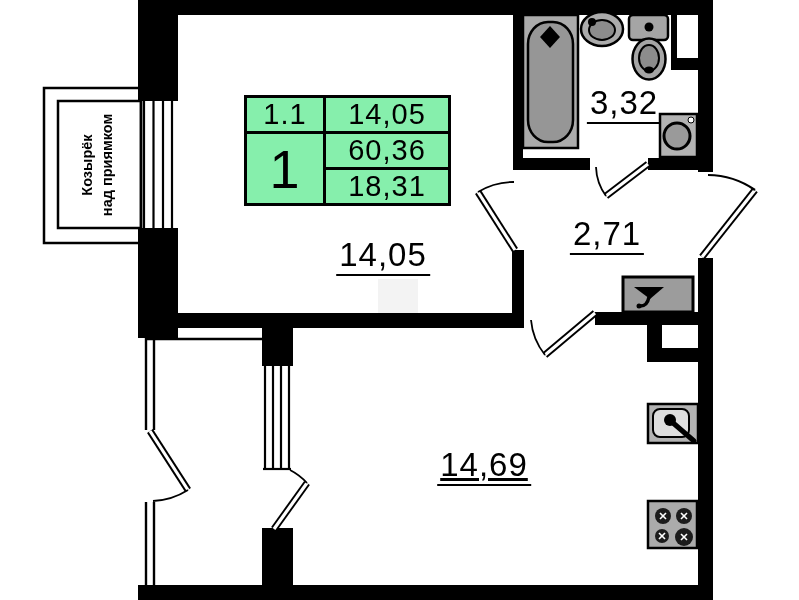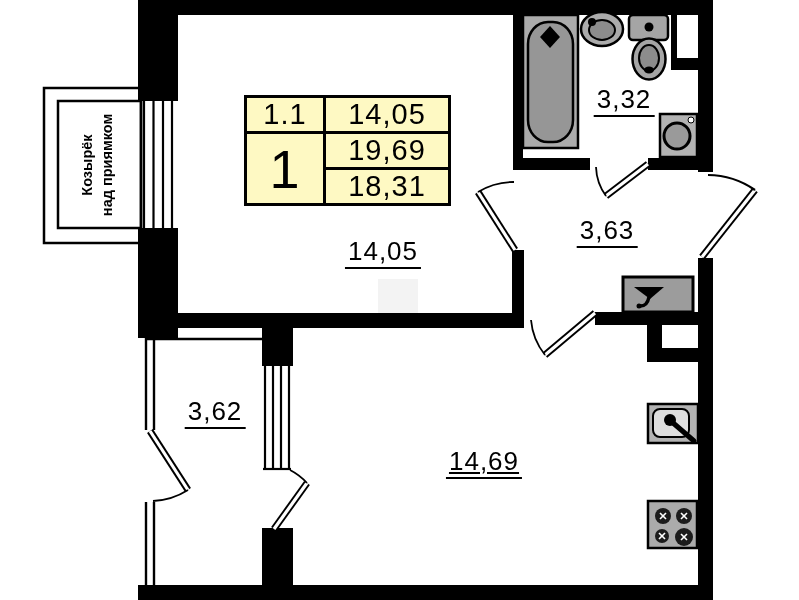--- a/index.html
+++ b/index.html
@@ -1,28 +1,28 @@
 <!DOCTYPE html>
 <html><head>
 <meta charset="utf-8">
 <style>
   html,body{margin:0;padding:0;background:#fff;}
   #plan{position:relative;width:799px;height:600px;background:#fff;overflow:hidden;
         font-family:"Liberation Sans",sans-serif;color:#000;}
   #plan svg{position:absolute;left:0;top:0;}
 
   
-  .room-label{position:absolute;transform:translateX(-50%);font-size:26px;line-height:1;
+  .room-label{position:absolute;transform:translateX(-50%);font-size:33px;line-height:1;
               letter-spacing:1px;padding:0 3px 3px 3px;border-bottom:2.5px solid #000;
               white-space:nowrap;}
 
   
   #area-table{position:absolute;left:244px;top:95px;border-collapse:collapse;}
   #area-table td{border:3px solid #000;text-align:center;vertical-align:middle;
-                 font-size:29px;letter-spacing:1px;padding:0;background:#fef9c3;}
+                 font-size:29px;letter-spacing:1px;padding:0;background:#86efac;}
   #area-table .c1{width:76px;}
   #area-table .c2{width:122px;}
   #area-table .r{height:31px;}
   #area-table .unit-cell{font-size:54px;}
 
   
   #canopy-text{position:absolute;left:36px;top:144px;width:126px;height:42px;
                transform:rotate(-90deg);transform-origin:center;
                font-size:14.5px;font-weight:700;line-height:1.35;text-align:center;
                white-space:nowrap;}
@@ -176,32 +176,31 @@
   </svg>
 
   <table id="area-table">
     <tbody>
         <tr>
       <td class="c1 r">1.1</td>
       <td class="c2 r">14,05</td>
     </tr>
     <tr>
       <td class="c1 r unit-cell" rowspan="2">1</td>
-      <td class="c2 r">19,69</td>
+      <td class="c2 r">60,36</td>
     </tr>
     <tr>
       <td class="c2 r">18,31</td>
     </tr>
   </tbody>
     </table>
 
   <div class="room-label" style="left:383px;top:238px;">14,05</div>
   <div class="room-label" style="left:624px;top:86px;">3,32</div>
-  <div class="room-label" style="left:607px;top:217px;">3,63</div>
-  <div class="room-label" style="left:215px;top:398px;">3,62</div>
+  <div class="room-label" style="left:607px;top:217px;">2,71</div>
   <div class="room-label" style="left:484px;top:448px;text-decoration:underline;">14,69</div>
 
   <div id="canopy-text">
     <div>Козырёк</div>
     <div>над приямком</div>
   </div>
 
 </div>
 
 </body></html>

